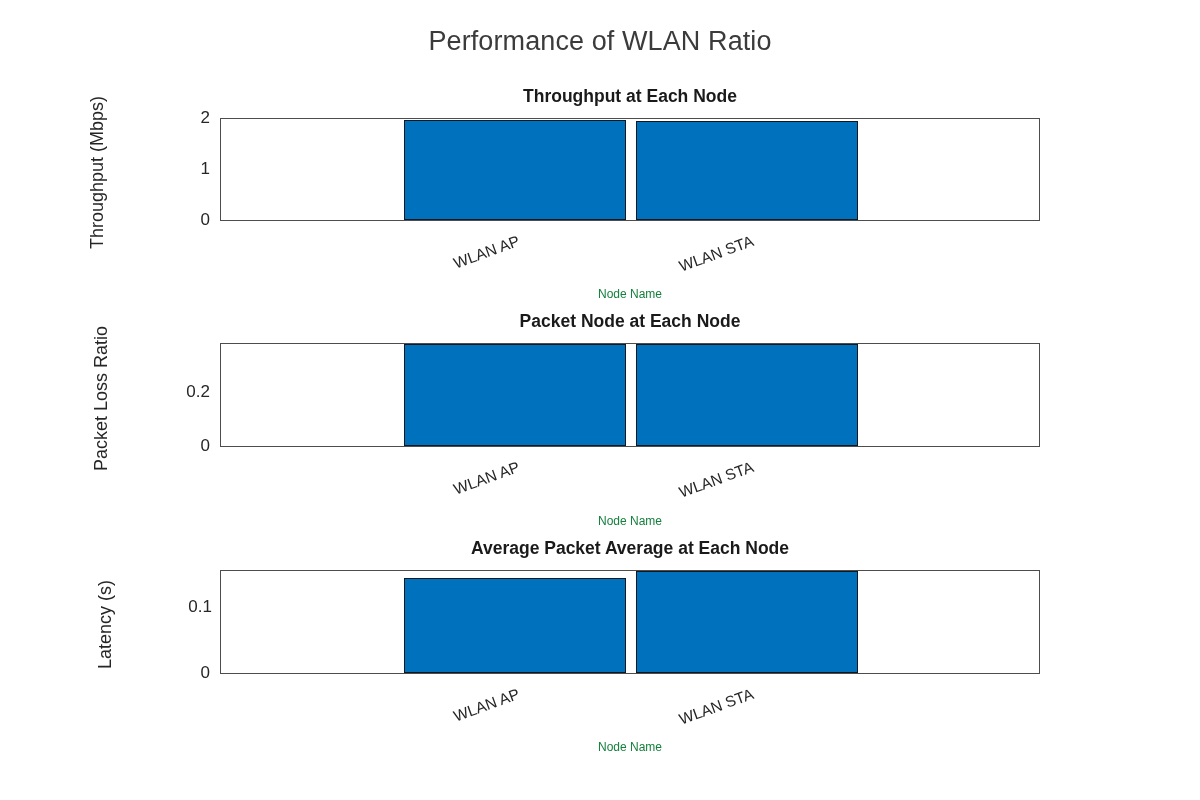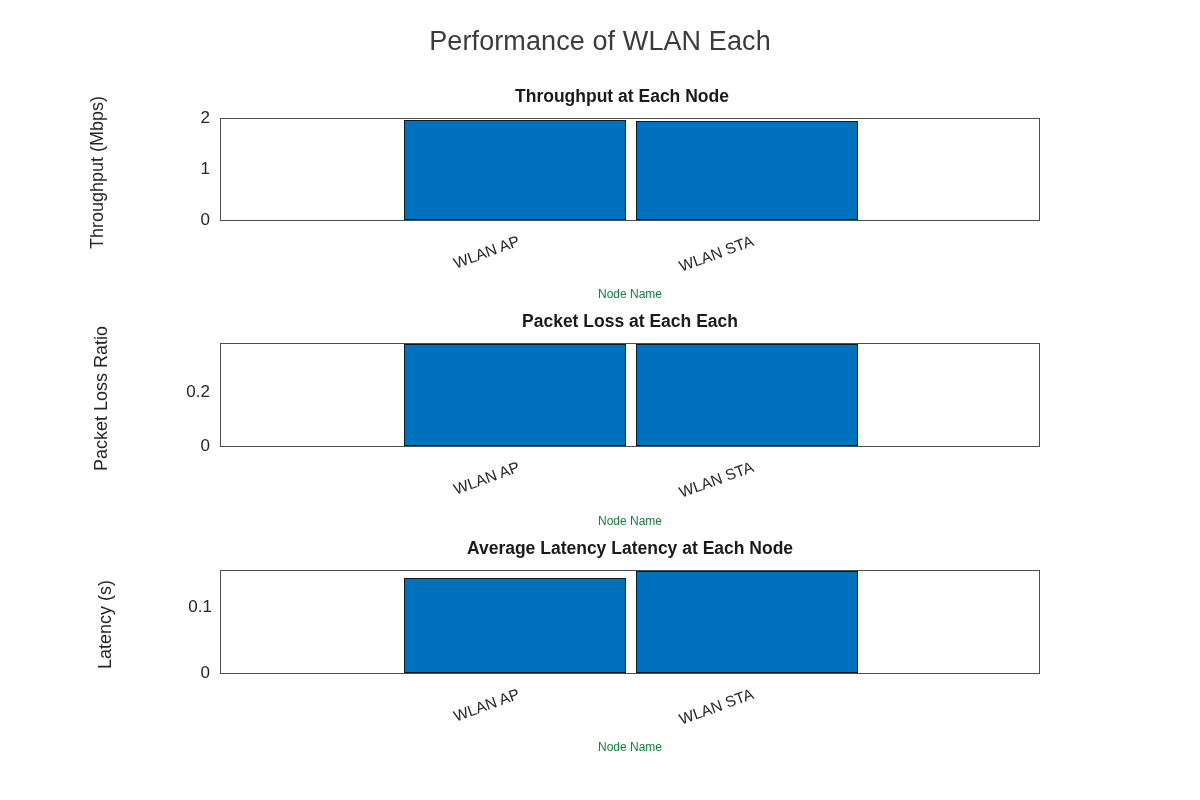--- a/index.html
+++ b/index.html
@@ -124,25 +124,25 @@
     transform-origin: right top;
     transform: rotate(-20deg);
     text-align: right;
   }
 </style>
 </head>
 <body>
 
 <div id="figure">
 
-  <div class="fig-title">Performance of WLAN Each</div>
+  <div class="fig-title">Performance of WLAN Ratio</div>
 
   <div class="subplot">
 
-    <div class="sp-title" style="left:212px; top:86px; width:820px;">Throughput at Each Node</div>
+    <div class="sp-title" style="left:220px; top:86px; width:820px;">Throughput at Each Node</div>
 
     <div class="ylabel" style="left:-18px; top:162px; width:230px;">Throughput (Mbps)</div>
 
     <div class="ytick-label" style="left:176px; top:118px; width:34px;">2</div>
     <div class="ytick-label" style="left:176px; top:169px; width:34px;">1</div>
     <div class="ytick-label" style="left:176px; top:220px; width:34px;">0</div>
 
     <div class="ytick-mark" style="left:221px; top:168px;"></div>
     <div class="ytick-mark-right" style="left:1032px; top:168px;"></div>
     <div class="xtick-mark" style="left:513px; top:119px;"></div>
@@ -156,21 +156,21 @@
     </div>
 
     <div class="xtick-label" style="left:406px; top:232px; width:110px;">WLAN AP</div>
     <div class="xtick-label" style="left:632px; top:232px; width:118px;">WLAN STA</div>
 
     <div class="xlabel" style="left:220px; top:287px; width:820px;">Node Name</div>
   </div>
 
   <div class="subplot">
 
-    <div class="sp-title" style="left:220px; top:311px; width:820px;">Packet Loss at Each Each</div>
+    <div class="sp-title" style="left:220px; top:311px; width:820px;">Packet Node at Each Node</div>
 
     <div class="ylabel" style="left:-14px; top:388px; width:230px;">Packet Loss Ratio</div>
 
     <div class="ytick-label" style="left:162px; top:380px; width:48px;margin-top:12px;">0.2</div>
     <div class="ytick-label" style="left:162px; top:446px; width:48px;">0</div>
 
     <div class="ytick-mark" style="left:221px; top:379px;"></div>
     <div class="ytick-mark-right" style="left:1032px; top:379px;"></div>
     <div class="xtick-mark" style="left:513px; top:344px;"></div>
     <div class="xtick-mark" style="left:745px; top:344px;"></div>
@@ -183,21 +183,21 @@
     </div>
 
     <div class="xtick-label" style="left:406px; top:458px; width:110px;">WLAN AP</div>
     <div class="xtick-label" style="left:632px; top:458px; width:118px;">WLAN STA</div>
 
     <div class="xlabel" style="left:220px; top:514px; width:820px;">Node Name</div>
   </div>
 
   <div class="subplot">
 
-    <div class="sp-title" style="left:220px; top:538px; width:820px;">Average Latency Latency at Each Node</div>
+    <div class="sp-title" style="left:220px; top:538px; width:820px;">Average Packet Average at Each Node</div>
 
     <div class="ylabel" style="left:-10px; top:614px; width:230px;">Latency (s)</div>
 
     <div class="ytick-label" style="left:164px; top:607px; width:48px;">0.1</div>
     <div class="ytick-label" style="left:162px; top:673px; width:48px;">0</div>
 
     <div class="ytick-mark" style="left:221px; top:606px;"></div>
     <div class="ytick-mark-right" style="left:1032px; top:606px;"></div>
     <div class="xtick-mark" style="left:513px; top:571px;"></div>
     <div class="xtick-mark" style="left:745px; top:571px;"></div>

